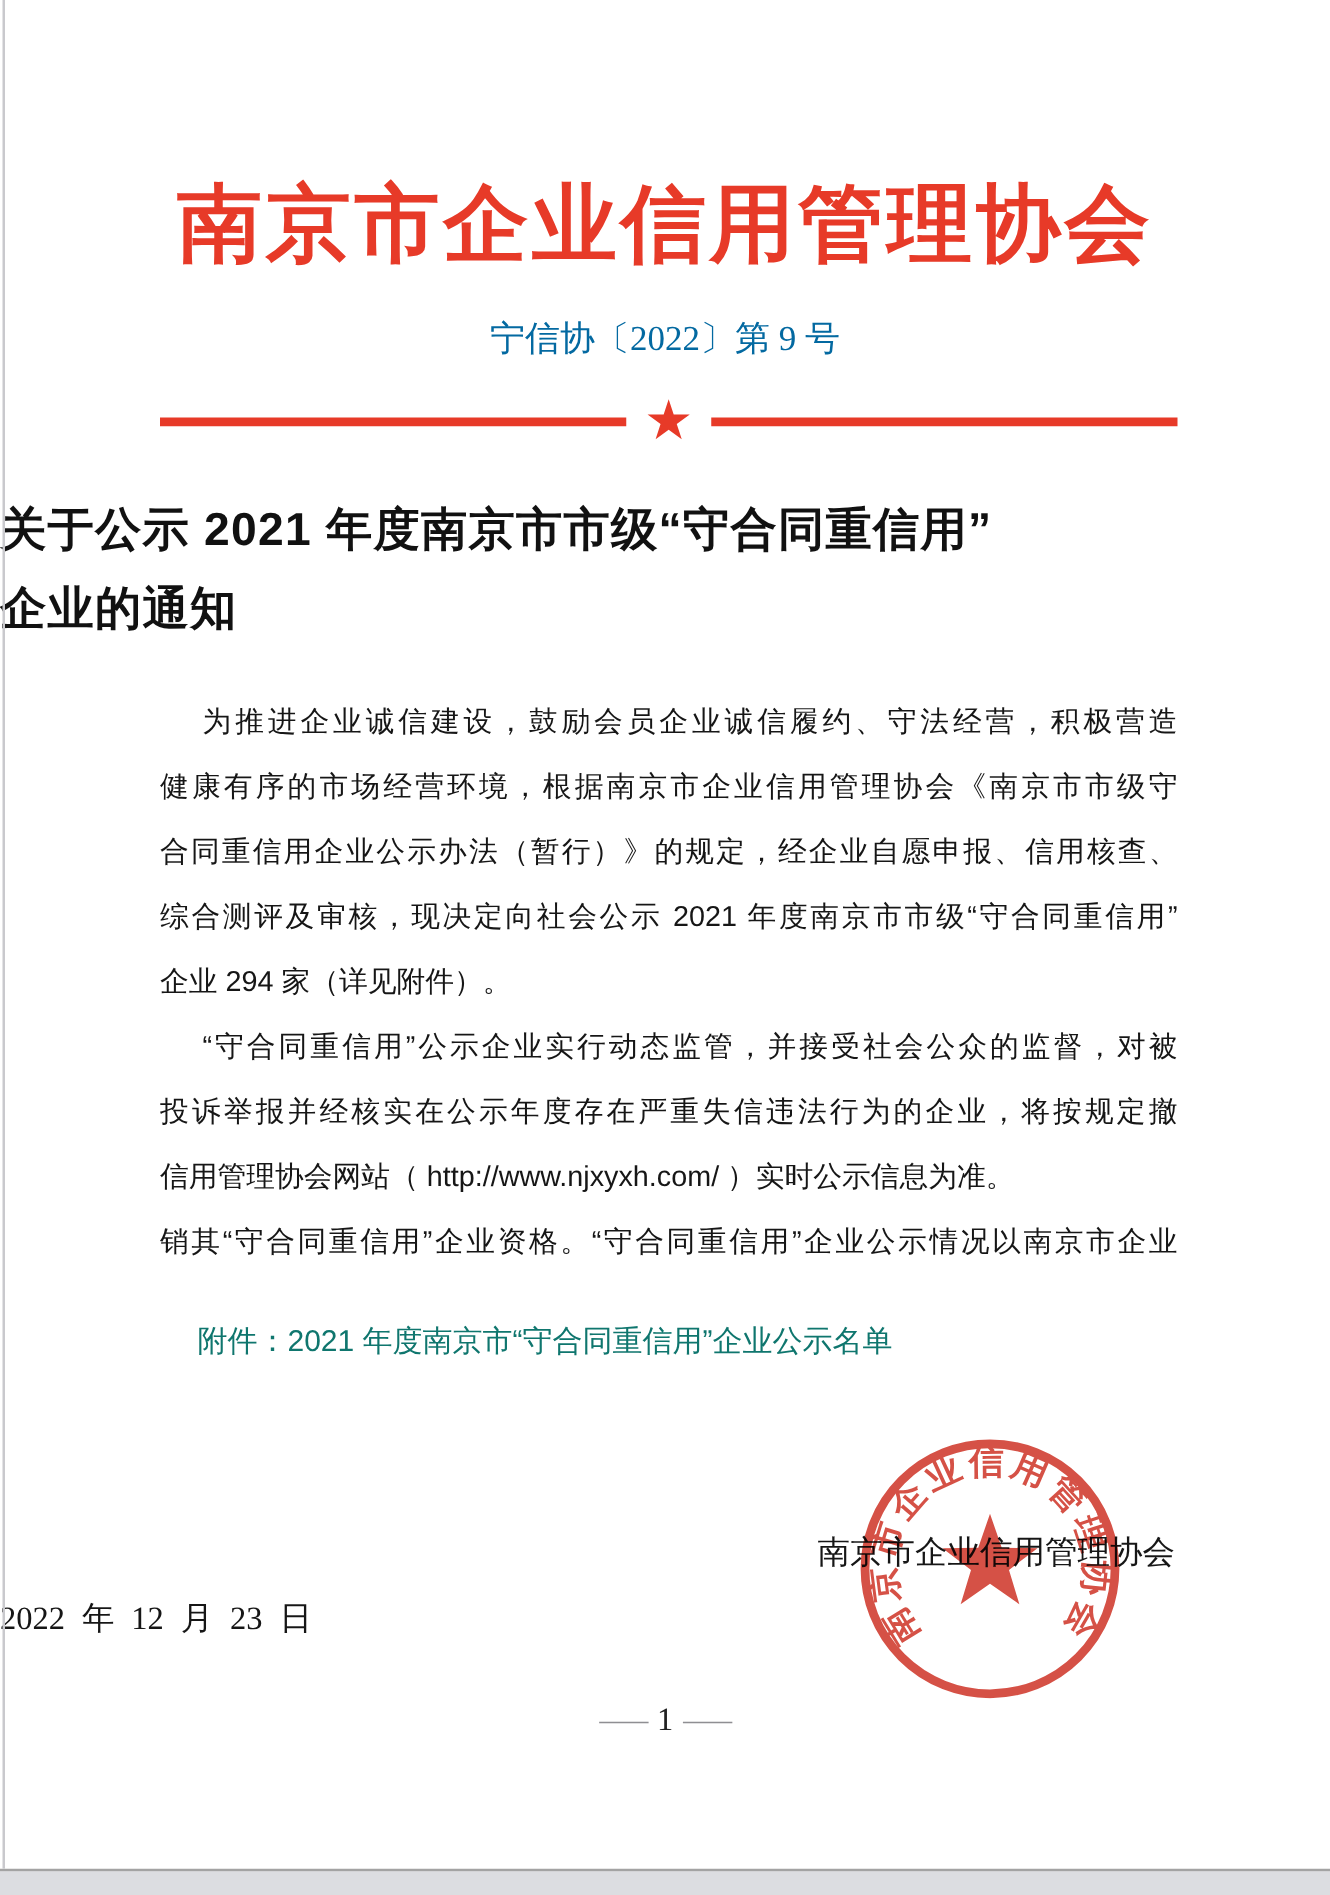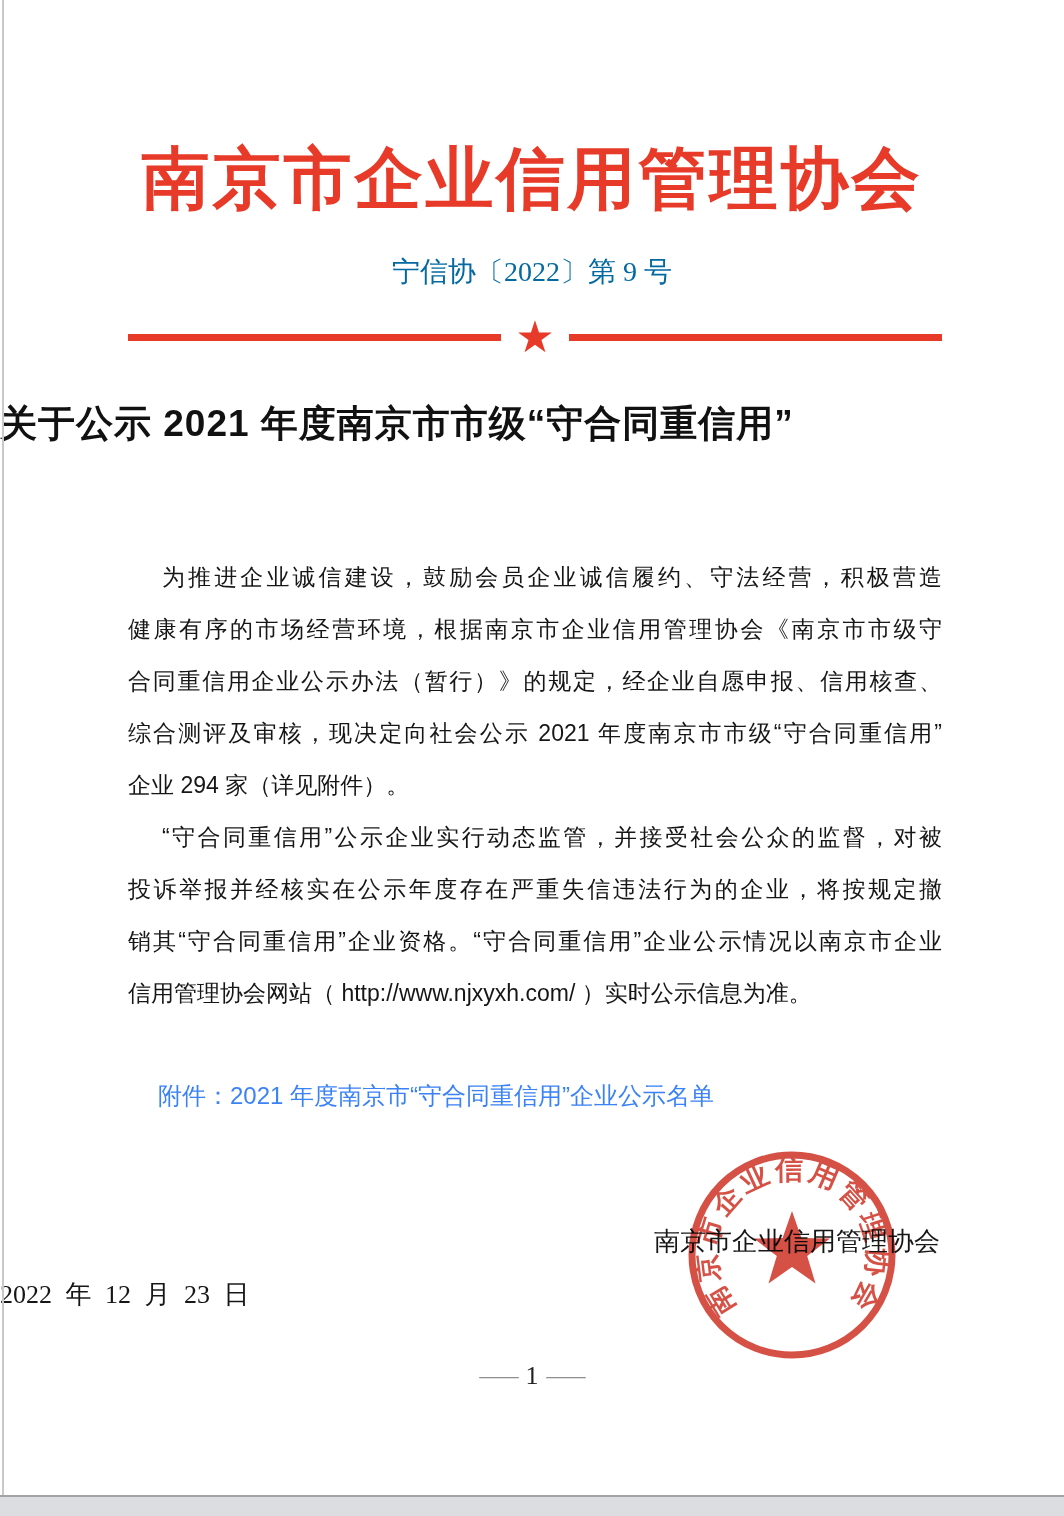--- a/index.html
+++ b/index.html
@@ -57,24 +57,24 @@
   .body-block {
     position:absolute; left:128px; top:551px; width:814px;
     font-size:23px; line-height:52px;
     color:#161616;
   }
   .bline { height:52px; overflow:hidden; }
   .jline { text-align:justify; text-align-last:justify; }
   .lline { text-align:right; text-align-last:left; }
   .indent { text-indent:34px; }
   .attachment {
-    position:absolute; left:128px; top:1070px; width:814px;
+    position:absolute; left:128px; top:1048px; width:814px;
     font-size:24px; line-height:52px;
     text-indent:30px;
-    color:#3b82f6;
+    color:#0f766e;
   }
   .sig-org {
     position:absolute; left:0; top:1222px; right:124px;
     text-align:right;
     font-size:26px; line-height:38px;
     color:#161616;
   }
   .sig-date {
     position:absolute; left:0; top:1276px; right:184px;
     text-align:left;
@@ -120,32 +120,33 @@
     <div class="doc-number">宁信协〔2022〕第 9 号</div>
 
     <div class="divider">
       <div class="seg"></div>
       <div class="star">★</div>
       <div class="seg"></div>
     </div>
 
     <div class="notice-title">
       <div>关于公示 2021 年度南京市市级“守合同重信用”</div>
+      <div>企业的通知</div>
     </div>
 
     <div class="body-block">
       <div class="bline jline indent">为推进企业诚信建设，鼓励会员企业诚信履约、守法经营，积极营造</div>
       <div class="bline jline">健康有序的市场经营环境，根据南京市企业信用管理协会《南京市市级守</div>
       <div class="bline jline">合同重信用企业公示办法（暂行）》的规定，经企业自愿申报、信用核查、</div>
       <div class="bline jline">综合测评及审核，现决定向社会公示 2021 年度南京市市级“守合同重信用”</div>
       <div class="bline lline">企业 294 家（详见附件）。</div>
       <div class="bline jline indent">“守合同重信用”公示企业实行动态监管，并接受社会公众的监督，对被</div>
       <div class="bline jline">投诉举报并经核实在公示年度存在严重失信违法行为的企业，将按规定撤</div>
+      <div class="bline lline">信用管理协会网站（ http://www.njxyxh.com/ ）实时公示信息为准。</div>
       <div class="bline jline">销其“守合同重信用”企业资格。“守合同重信用”企业公示情况以南京市企业</div>
-      <div class="bline lline">信用管理协会网站（ http://www.njxyxh.com/ ）实时公示信息为准。</div>
     </div>
 
     <div class="attachment">附件：2021 年度南京市“守合同重信用”企业公示名单</div>
 
     <div class="sig-org">南京市企业信用管理协会</div>
     <div class="sig-date">2022 年 12 月 23 日</div>
 
     <svg class="seal" viewBox="0 0 208 208" xmlns="http://www.w3.org/2000/svg">
       <circle cx="104" cy="104" r="100" fill="none" stroke="#d0392c" stroke-width="7"></circle>
       <polygon fill="#d0392c" points="104,60 113.4,87.1 142,87.6 119.2,104.9 127.5,132.4 104,116 80.5,132.4 88.8,104.9 66,87.6 94.6,87.1"></polygon>

